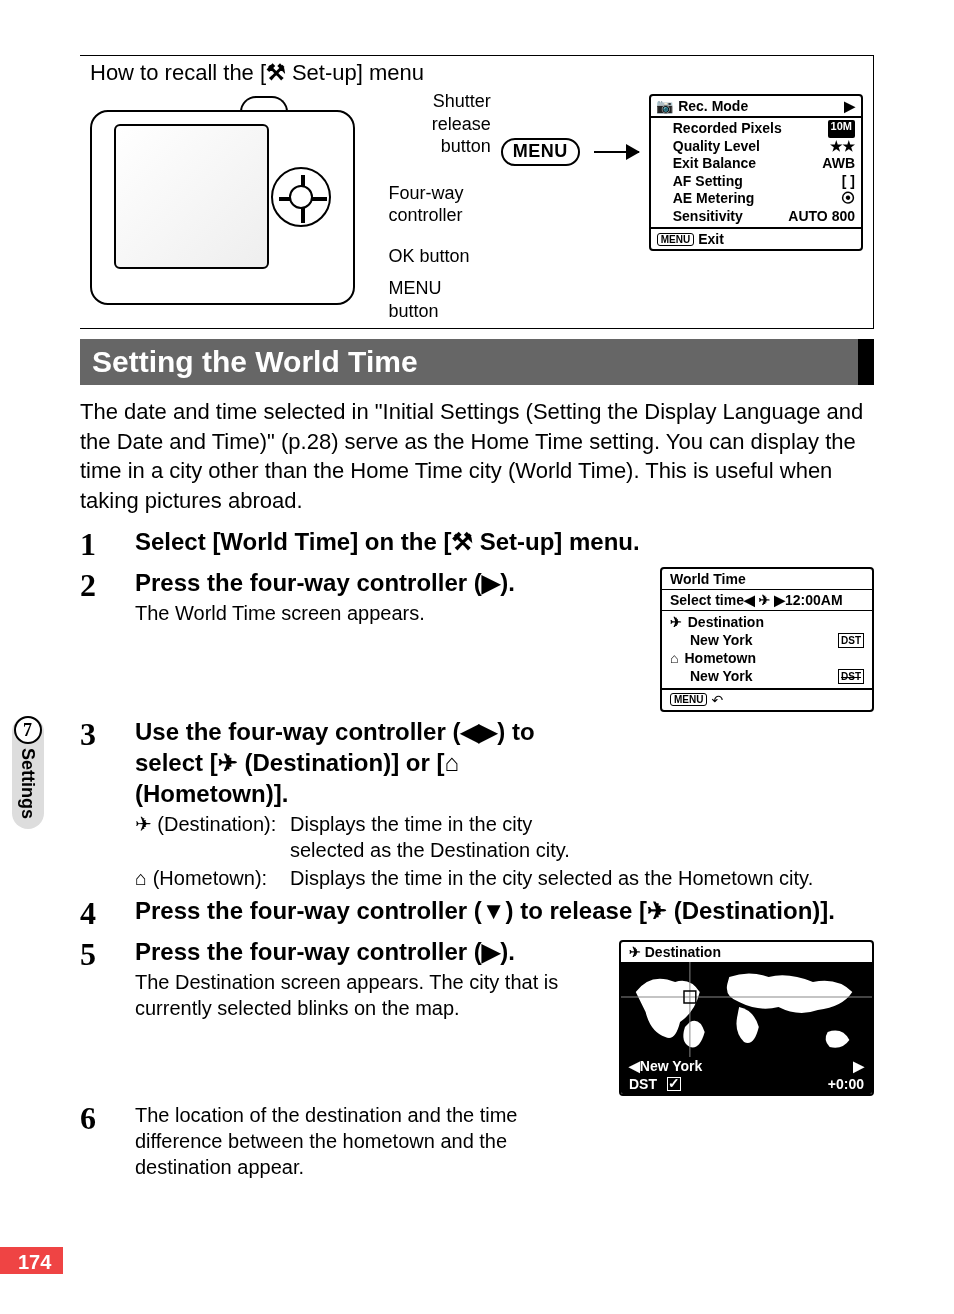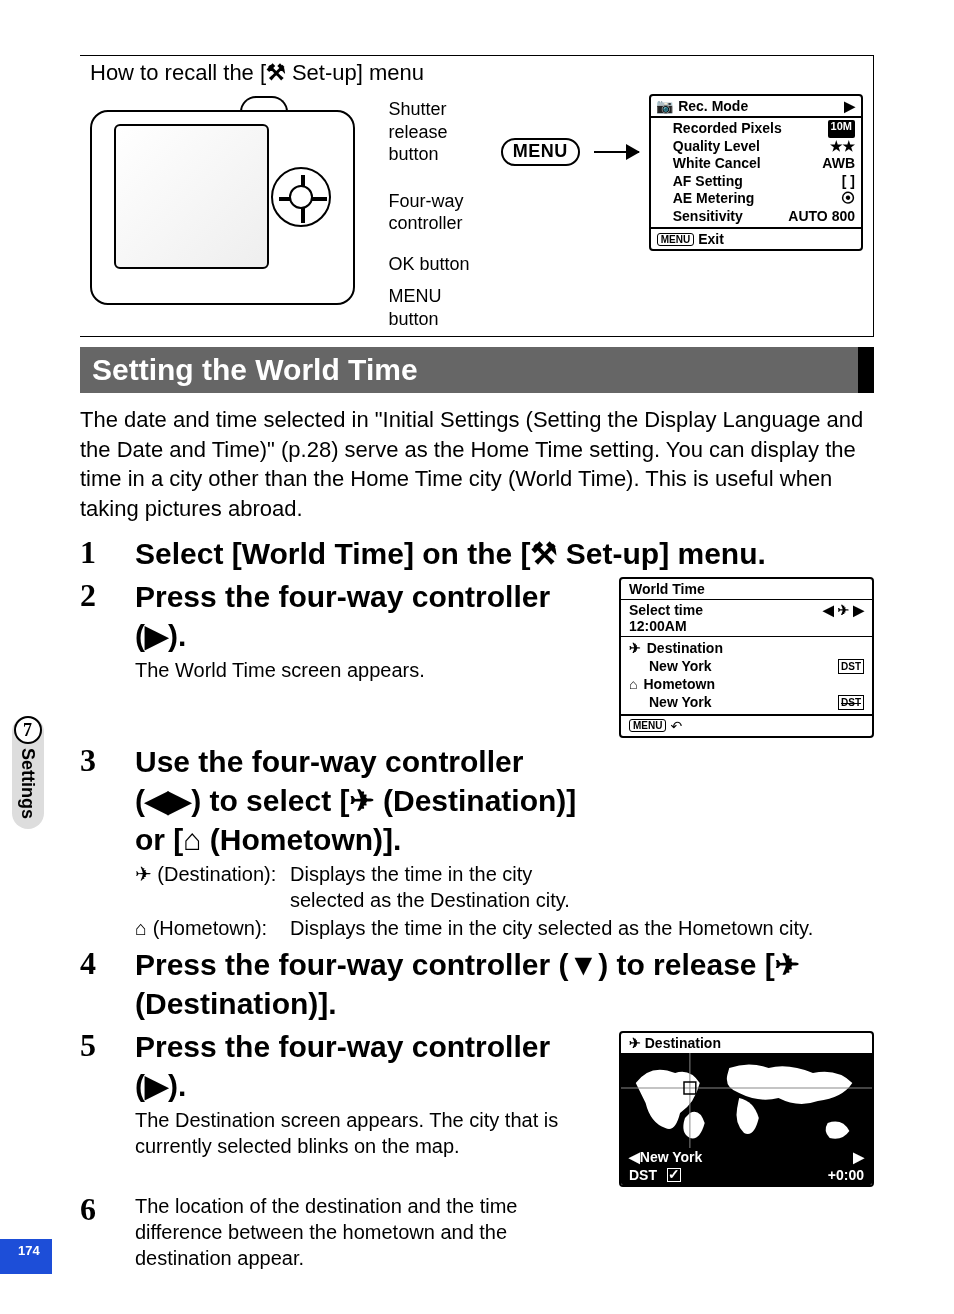--- a/index.html
+++ b/index.html
@@ -54,21 +54,21 @@
     width: 24px; height: 24px; border: 2px solid #000; border-radius: 50%;
     background: #fff;
   }
   .shutter-bump {
     position: absolute; left: 150px; top: 6px;
     width: 48px; height: 18px; border: 2px solid #000;
     border-bottom: none; border-radius: 16px 16px 0 0;
     background: #fff;
   }
   .labels-col { font-size: 18px; line-height: 1.25; width: 110px; }
-  .label-shutter { margin-top: 8px; margin-bottom: 24px;}
+  .label-shutter { margin-top: 0px; margin-bottom: 24px; text-align: right;}
   .label-fourway { margin-bottom: 18px;}
   .label-ok { margin-bottom: 10px;}
   .label-menu {}
   .menu-btn-block { display: flex; align-items: center; gap: 10px; margin-top: 48px;}
   .lozenge {
     display: inline-block; border: 2.5px solid #000; border-radius: 14px;
     padding: 1px 10px 2px 10px; font-weight: bold; font-size: 18px;
     letter-spacing: 0.5px;
   }
   .arrow-right {
@@ -97,30 +97,30 @@
     padding: 6px 12px; border-right: 16px solid #000; margin-top: 8px;
   }
   .intro { font-size: 22px; line-height: 1.35; margin-top: 12px; }
   .steps { margin-top: 10px; }
   .step { display: flex; align-items: flex-start; margin-top: 4px; }
   .step-num {
     font-family: Georgia, 'Times New Roman', serif;
     font-size: 32px; font-weight: bold; width: 55px; flex-shrink: 0;
   }
   .step-body { flex: 1; }
-  .step-title { font-size: 30px; font-weight: bold; line-height: 1.3; }
+  .step-title { font-size: 24px; font-weight: bold; line-height: 1.3; }
   .step-desc { font-size: 20px; line-height: 1.3; margin-top: 2px;}
   .sub-def { display: flex; font-size: 20px; line-height: 1.3; margin-top: 2px;}
   .sub-def .term { width: 155px; flex-shrink:0;}
   .right-screenshot {
-    float: right; width: 255px; border: 2px solid #000; border-radius: 4px;
+    float: right; width: 214px; border: 2px solid #000; border-radius: 4px;
     margin-left: 10px; font-size: 14px; overflow: hidden;
   }
   .wt-tab { padding: 2px 8px; font-weight: bold; border-bottom: 1px solid #000;}
-  .wt-sel { padding: 2px 8px; font-weight: bold; border-bottom: 1px solid #000; display:flex; flex-direction:column;}
+  .wt-sel { padding: 2px 8px; font-weight: bold; border-bottom: 1px solid #000; display:flex; flex-direction:row;}
   .wt-sel .row1 { display:flex; justify-content:space-between; align-items:center;}
   .wt-body { padding: 2px 8px 2px 8px; font-weight:bold; border-bottom: 2px solid #000;}
   .wt-row { display:flex; align-items:center; gap:6px; line-height:1.3;}
   .wt-row .city-label { margin-left: 20px;}
   .wt-row .tag { margin-left:auto; border:1.5px solid #000; font-size:10px; padding:0 2px;}
   .wt-strike { text-decoration: line-through;}
   .wt-footer { padding: 2px 8px; display:flex; align-items:center; gap:4px;}
   .dest-screenshot {
     float: right; width: 255px; border: 2px solid #000; border-radius: 4px;
     margin-left: 10px; font-size: 14px; overflow:hidden;
@@ -155,22 +155,22 @@
     padding: 16px 0 10px 0; margin-top:-14px;
     display:flex; flex-direction:column; align-items:center;
   }
   .side-tab .vtext {
     writing-mode: vertical-rl; text-orientation: mixed;
     font-size: 18px; font-weight: bold; margin-top: 4px;
     font-family: Arial, sans-serif;
   }
   .page-num-tab {
     position:absolute; left:0; bottom:40px;
-    background:#1d4ed8; color:#fff; font-weight:bold;
-    font-size:13px; padding: 4px 12px 16px 18px;
+    background:#ef4444; color:#fff; font-weight:bold;
+    font-size:20px; padding: 4px 12px 0 18px;
   }
   .setup-glyph { font-weight:bold;}
   .clearfix::after { content:""; display:table; clear:both;}
 </style>
 </head>
 <body>
 
 <div class="page">
 
   <div class="recall-box">
@@ -207,21 +207,21 @@
         <div class="rec-body">
           <div class="rec-row">
               <span>Recorded Pixels</span>
               <span class="pill">10M</span>
             </div>
           <div class="rec-row">
               <span>Quality Level</span>
               <span class="val">★★</span>
             </div>
           <div class="rec-row">
-              <span>White Cancel</span>
+              <span>Exit Balance</span>
               <span class="val">AWB</span>
             </div>
           <div class="rec-row">
               <span>AF Setting</span>
               <span class="val">[  ]</span>
             </div>
           <div class="rec-row">
               <span>AE Metering</span>
               <span class="val">⦿</span>
             </div>

